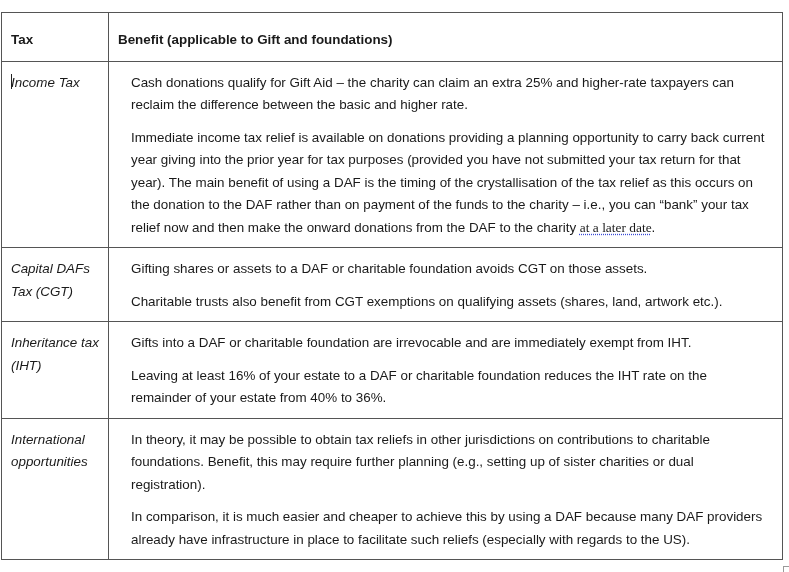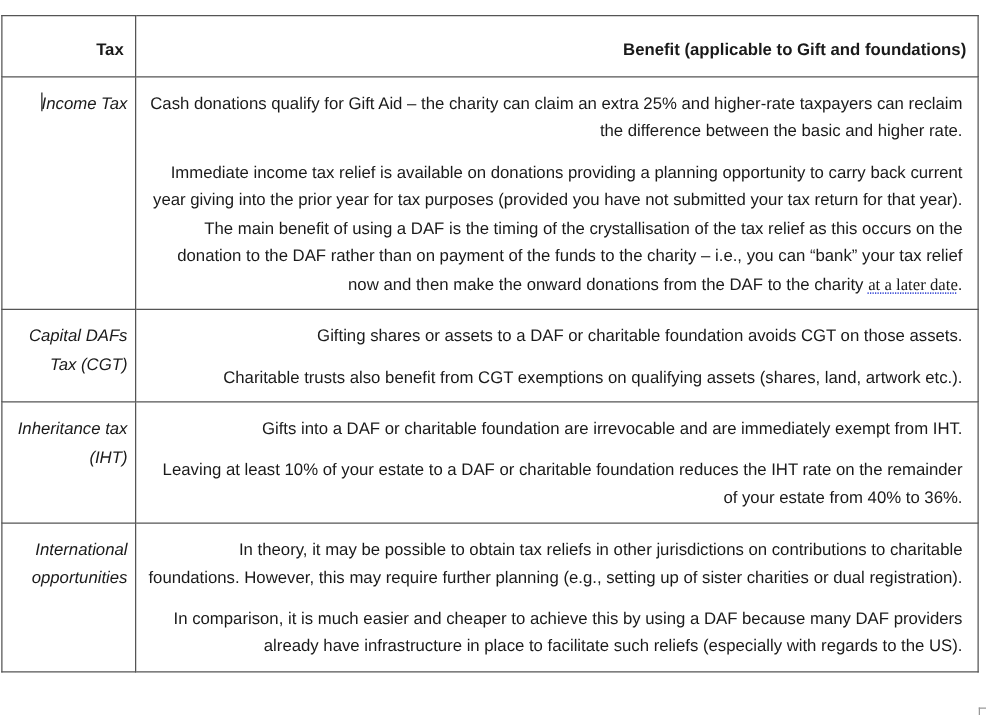--- a/index.html
+++ b/index.html
@@ -22,38 +22,38 @@
       width: 781px;
     }
     table {
       border-collapse: collapse;
       width: 781px;
       table-layout: fixed;
     }
     td, th {
       border: 1.5px solid #555555;
       vertical-align: top;
-      text-align: right;
+      text-align: left;
       font-size: 13.4px;
       line-height: 22.5px;
     }
     col.c1 { width: 107px; }
     col.c2 { width: 674px; }
     th {
       font-weight: bold;
       padding: 16px 9px 9px 9px;
       height: 18px;
     }
     th.h2 { padding-left: 9px; }
     td.tax {
       font-style: italic;
       padding: 10px 6px 8px 9px;
     }
     td.benefit {
-      padding: 10px 12px 8px 9px;
+      padding: 10px 12px 8px 22px;
     }
     td.benefit p {
       margin: 0 0 10px 0;
     }
     td.benefit p:last-child {
       margin-bottom: 0;
     }
     .cursor {
       display: inline-block;
       width: 1px;
@@ -104,27 +104,27 @@
         <td class="tax"><span>Capital DAFs Tax (CGT)</span></td>
         <td class="benefit">
           <p>Gifting shares or assets to a DAF or charitable foundation avoids CGT on those assets.</p>
           <p>Charitable trusts also benefit from CGT exemptions on qualifying assets (shares, land, artwork etc.).</p>
         </td>
       </tr>
       <tr>
         <td class="tax"><span>Inheritance tax (IHT)</span></td>
         <td class="benefit">
           <p>Gifts into a DAF or charitable foundation are irrevocable and are immediately exempt from IHT.</p>
-          <p>Leaving at least 10% of your estate to a DAF or charitable foundation reduces the IHT rate on the remainder of your estate from 40% to 36%.</p>
+          <p>Leaving at least 16% of your estate to a DAF or charitable foundation reduces the IHT rate on the remainder of your estate from 40% to 36%.</p>
         </td>
       </tr>
       <tr>
         <td class="tax"><span>International opportunities</span></td>
         <td class="benefit">
-          <p>In theory, it may be possible to obtain tax reliefs in other jurisdictions on contributions to charitable foundations. However, this may require further planning (e.g., setting up of sister charities or dual registration).</p>
+          <p>In theory, it may be possible to obtain tax reliefs in other jurisdictions on contributions to charitable foundations. Benefit, this may require further planning (e.g., setting up of sister charities or dual registration).</p>
           <p>In comparison, it is much easier and cheaper to achieve this by using a DAF because many DAF providers already have infrastructure in place to facilitate such reliefs (especially with regards to the US).</p>
         </td>
       </tr>
     </tbody>
   </table>
 </div>
 
 <div class="corner-mark"></div>
 
 </body></html>

